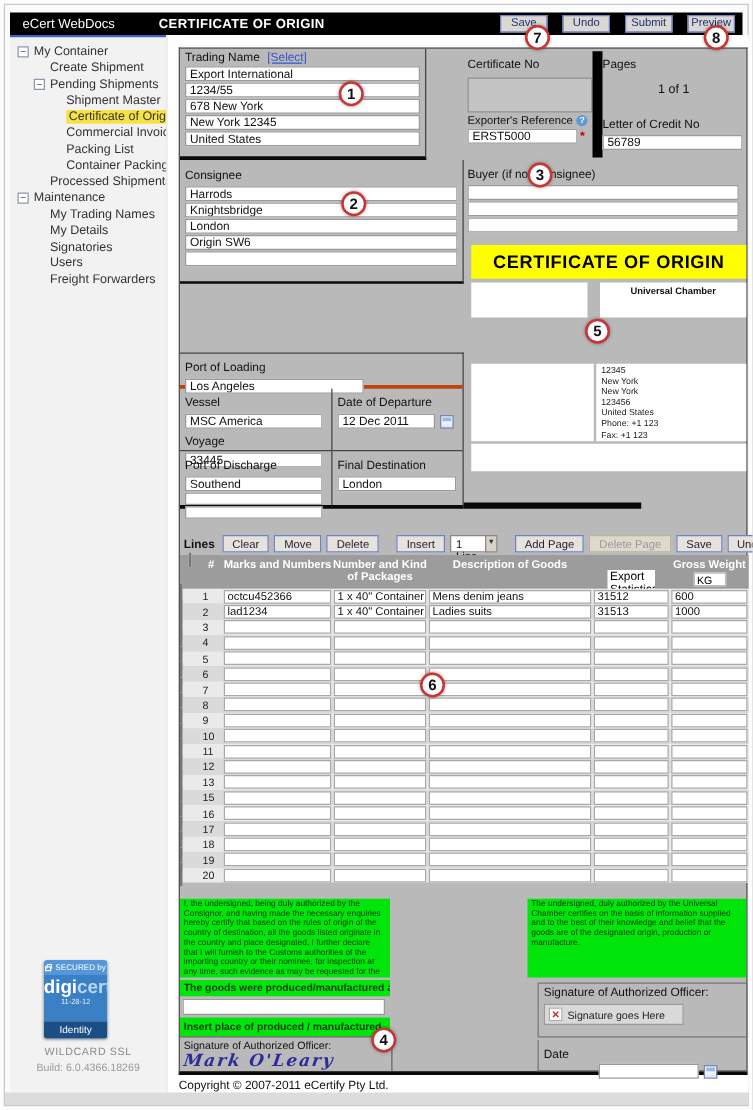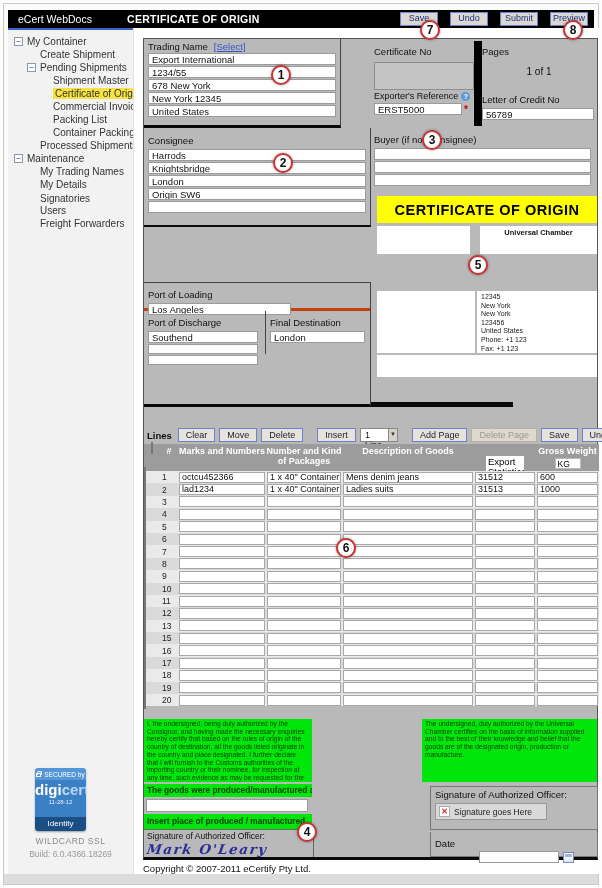--- a/index.html
+++ b/index.html
@@ -239,20 +239,35 @@
             <div class="inp line-input">Origin SW6</div>
             <div class="inp line-input"></div>
           </div>
       </div>
 
       <div class="abs sec-ports">
         <div class="pol-row">
           <span class="lbl">Port of Loading</span>
           <div class="inp w143 line-input">Los Angeles</div>
         </div>
+        <div class="vessel-row">
+          <div class="v-left">
+            <span class="lbl">Vessel</span>
+            <div class="inp w110 line-input">MSC America</div>
+            <span class="lbl">Voyage</span>
+            <div class="inp w110 line-input">33445</div>
+          </div>
+          <div class="v-right">
+            <span class="lbl">Date of Departure</span>
+            <div class="date-flex">
+              <div class="inp w78">12 Dec 2011</div>
+              <span class="cal-icon"></span>
+            </div>
+          </div>
+        </div>
         <div class="dis-row">
           <div class="d-left">
             <span class="lbl">Port of Discharge</span>
             <div id="discharge-lines">
                 <div class="inp line-input w110">Southend</div>
                 <div class="inp line-input w110" style="height: 10px;"></div>
                 <div class="inp line-input w110" style="height: 10px;"></div>
               </div>
           </div>
           <div class="d-right">

